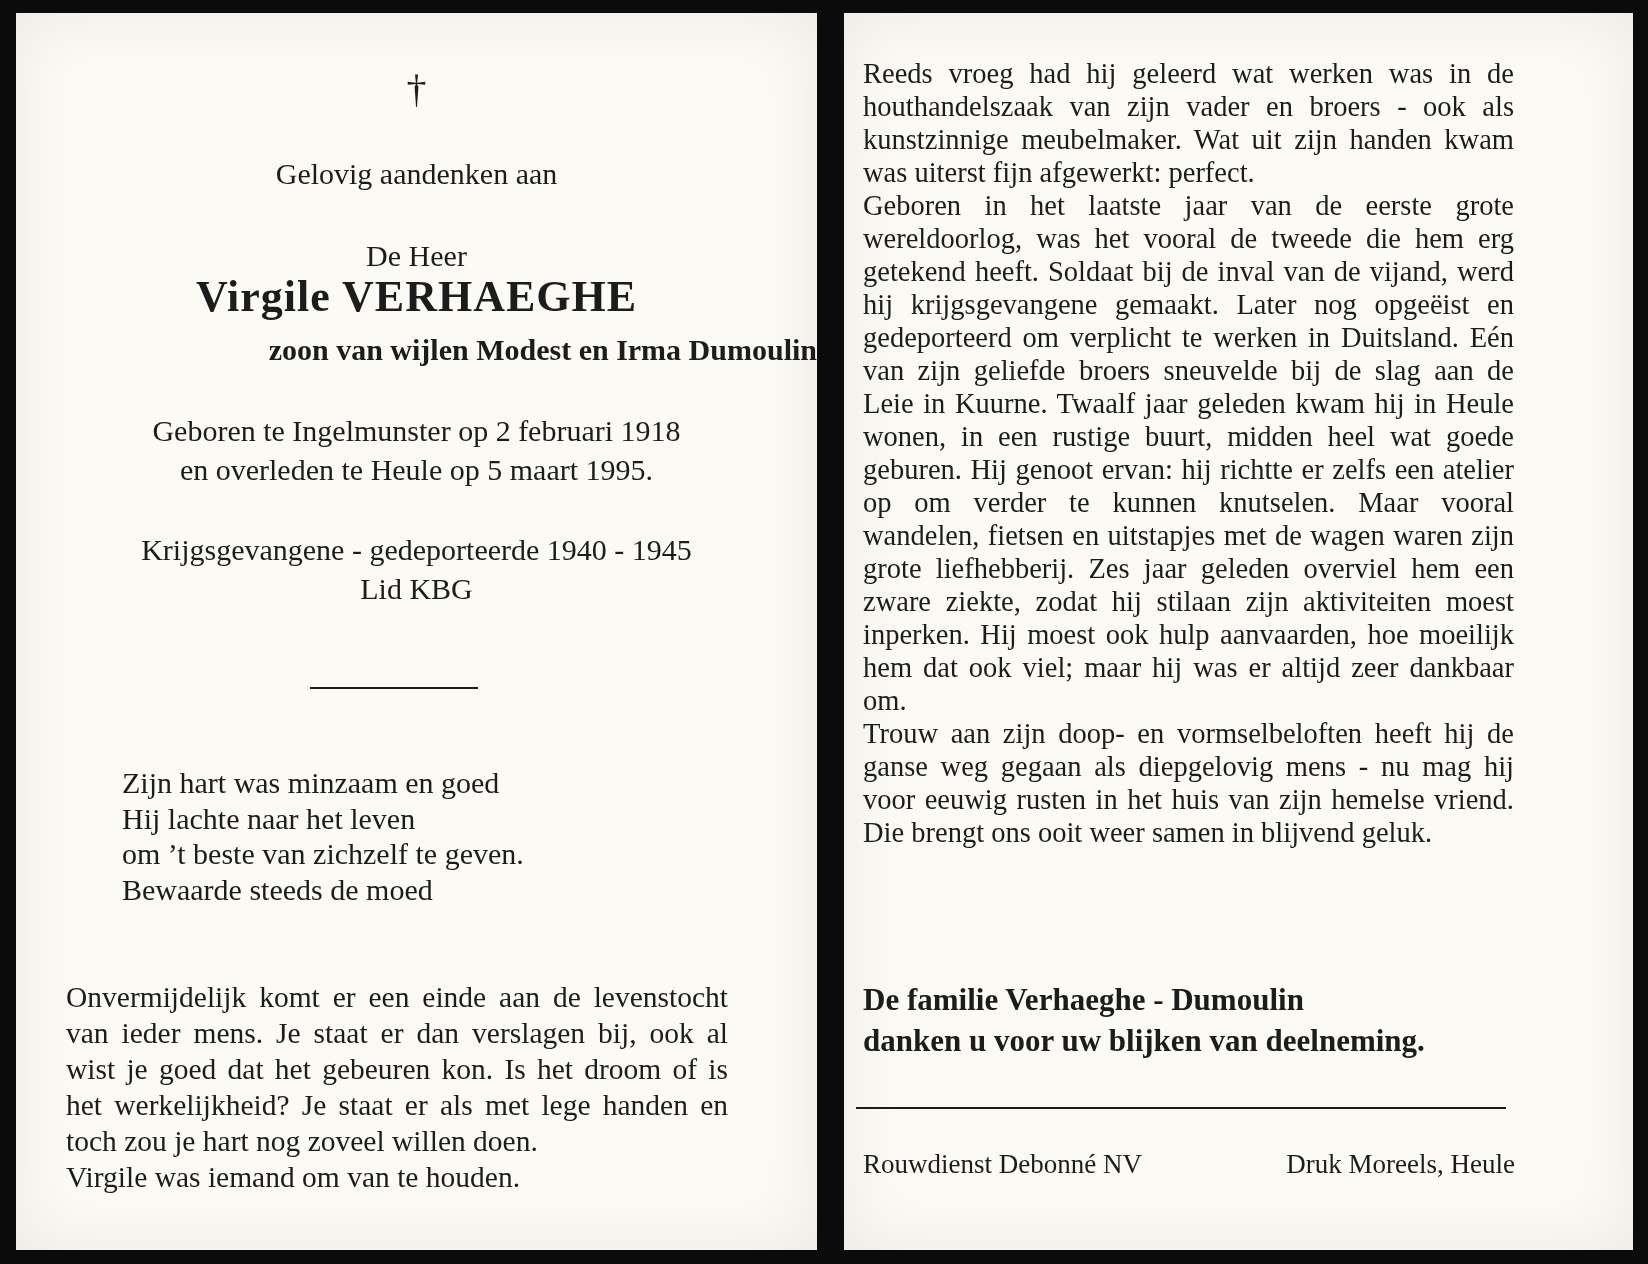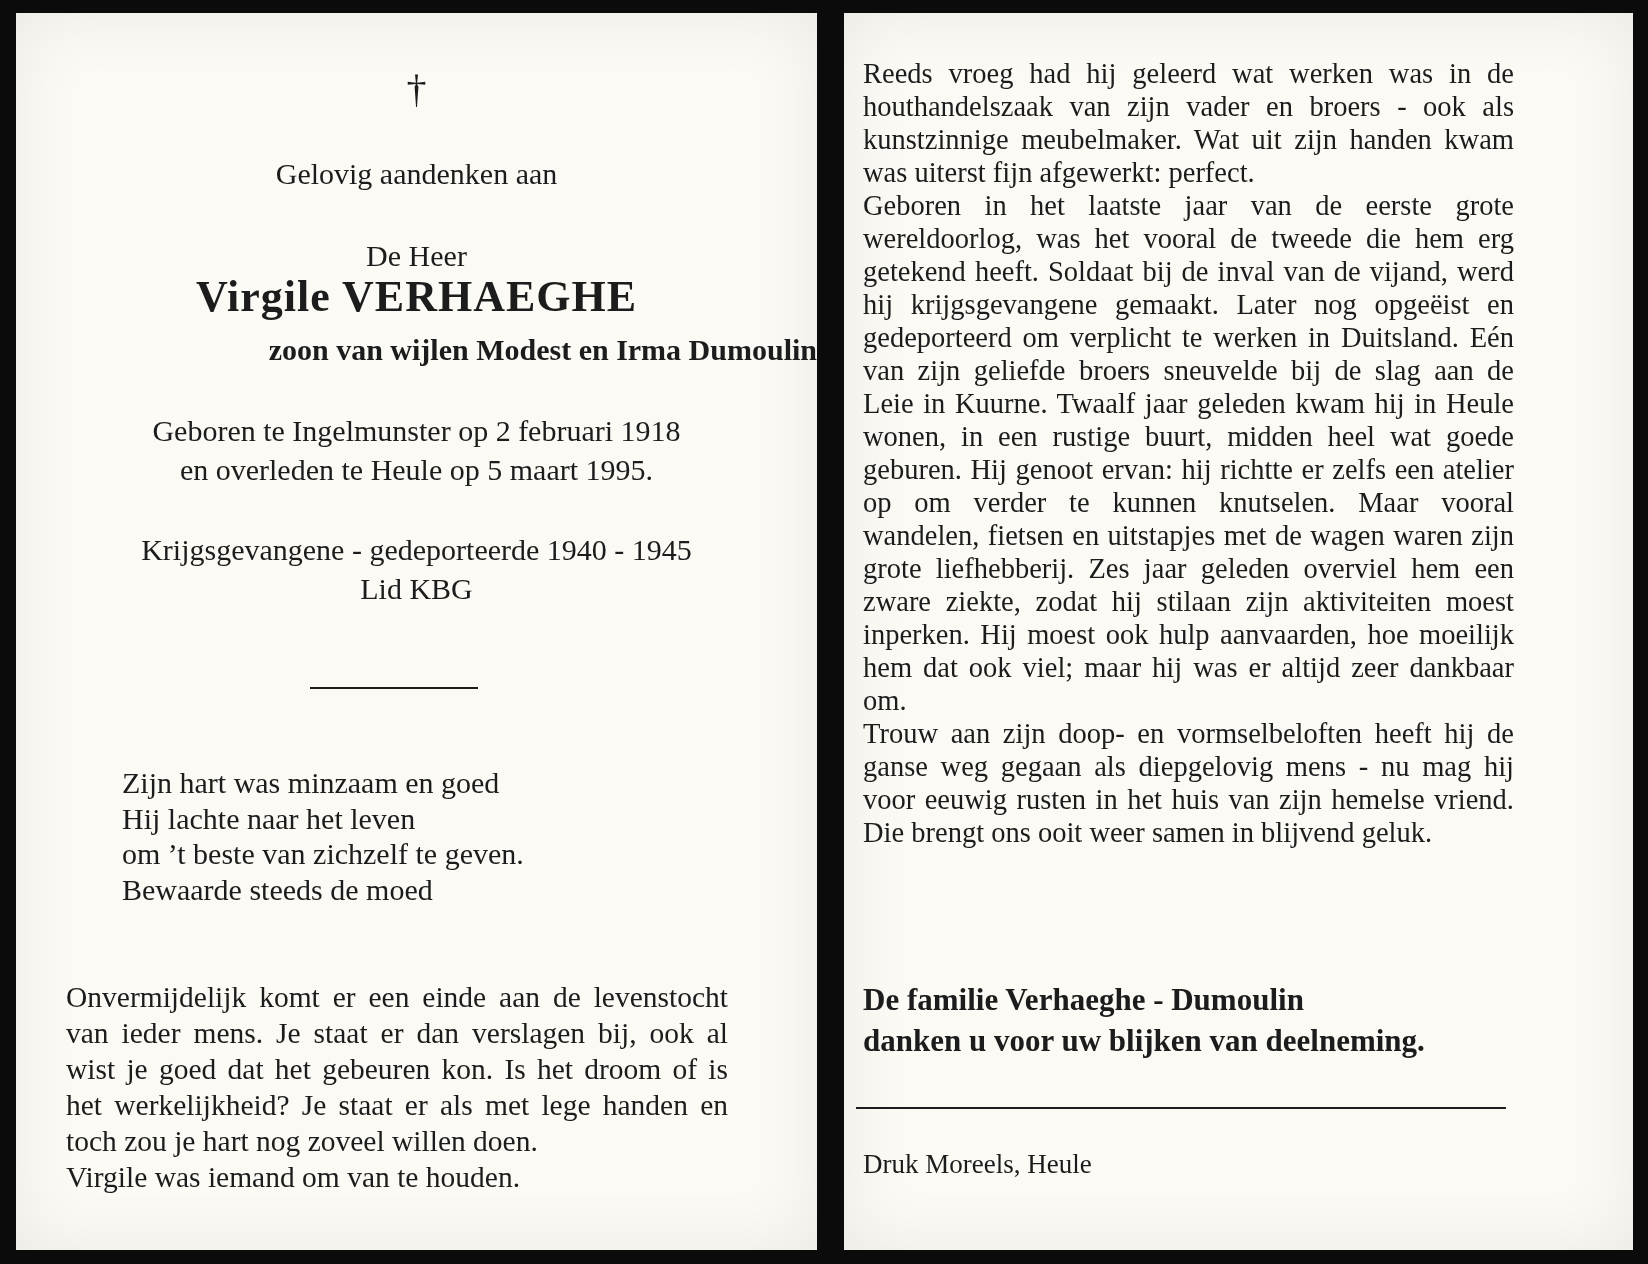--- a/index.html
+++ b/index.html
@@ -89,15 +89,16 @@
   </div>
 
   <div class="abs family">
     <div>De familie Verhaeghe - Dumoulin</div>
     <div>danken u voor uw blijken van deelneming.</div>
   </div>
 
   <div class="abs divider-right"></div>
 
   <div class="abs colophon">
+    <span>Rouwdienst Debonné NV</span>
     <span>Druk Moreels, Heule</span>
   </div>
 </div>
 
 </body></html>

